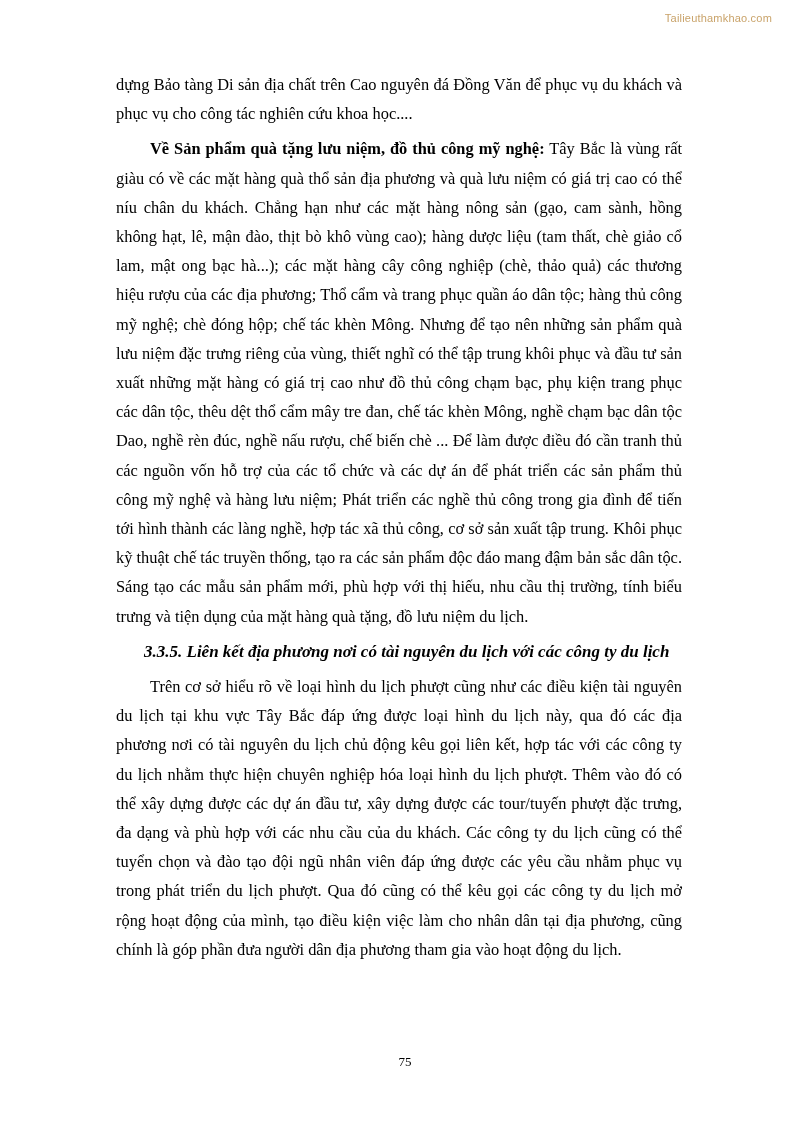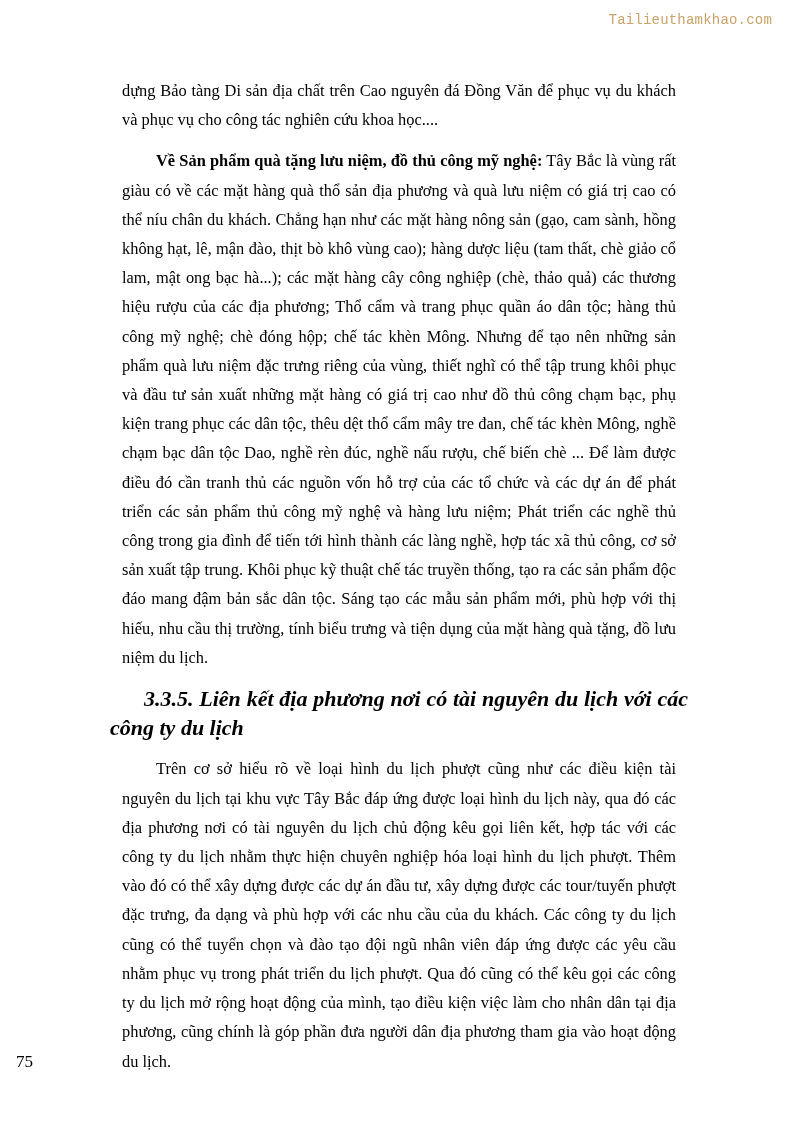--- a/index.html
+++ b/index.html
@@ -15,61 +15,61 @@
     margin: 0 auto;
     box-sizing: border-box;
     overflow: hidden;
     font-family: "Liberation Serif", "DejaVu Serif", serif;
     color: #000000;
   }
   .watermark {
     position: absolute;
     top: 12px;
     right: 22px;
-    font-family: Liberation Mono, monospace;
-    font-size: 14px;
+    font-family: Liberation Sans, sans-serif;
+    font-size: 11px;
     color: #c9a36a;
     letter-spacing: 0.2px;
   }
   .content {
     position: absolute;
     left: 110px;
     top: 64px;
     width: 578px;
   }
   p {
-    margin: 12px;
+    margin: 6px;
     font-size: 16.4px;
     line-height: 29.2px;
     text-align: justify;
     text-justify: inter-word;
     hyphens: none;
   }
   p.indent {
     text-indent: 34px;
   }
   .runin {
     font-weight: bold;
   }
   .heading {
     margin: 0;
-    font-size: 22px;
+    font-size: 17px;
     line-height: 29.2px;
     font-weight: bold;
     font-style: italic;
     text-align: justify;
     text-indent: 34px;
   }
   .pagenum {
     position: absolute;
     left: 0;
     right: 0;
     top: 1052px;
-    text-align: left;
-    font-size: 17px;
+    text-align: center;
+    font-size: 13px;
     line-height: 20px;
     padding-left: 16px;
   }
 </style>
 </head>
 <body>
 
 <div class="page">
 
   <div class="watermark">Tailieuthamkhao.com</div>

